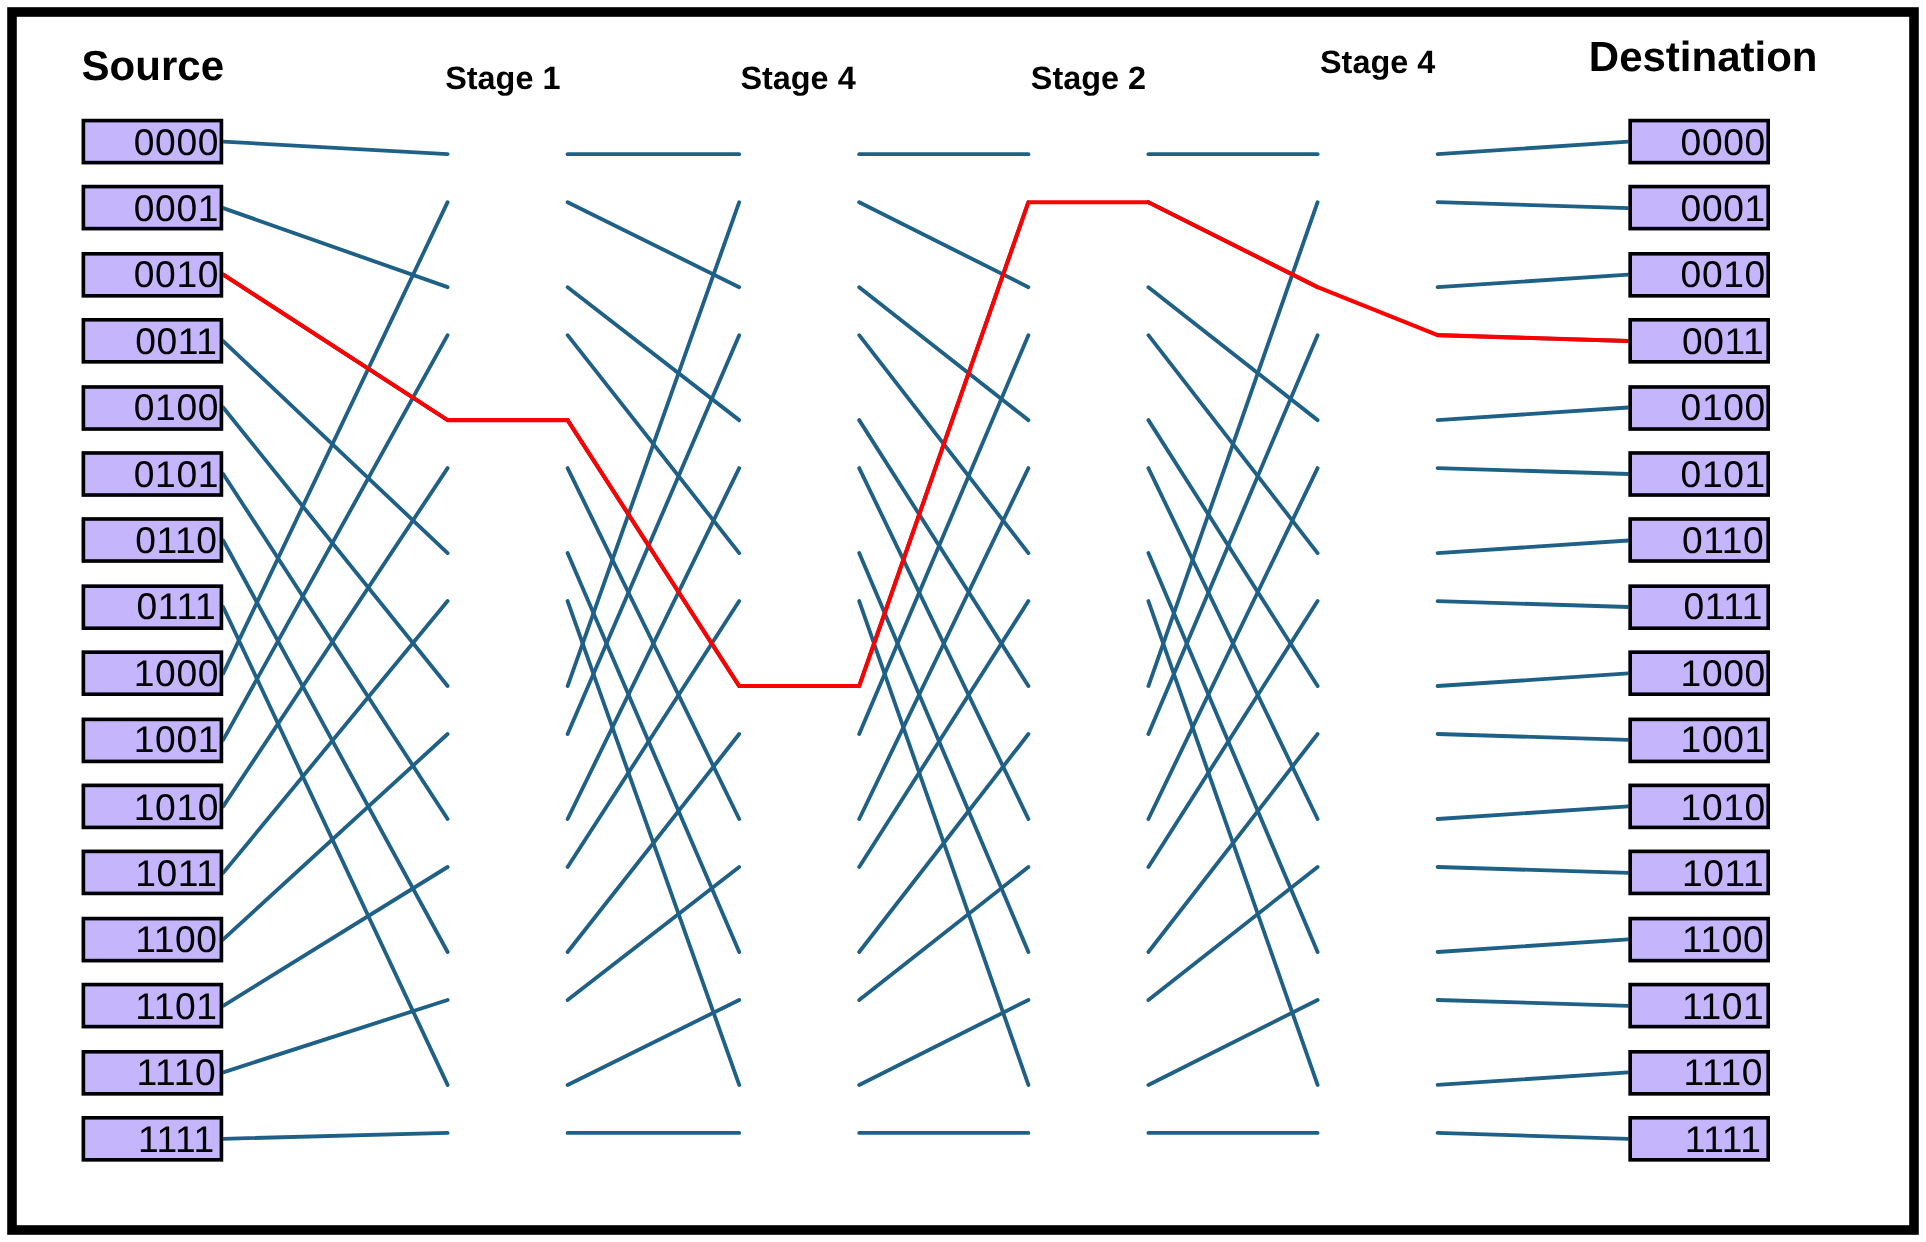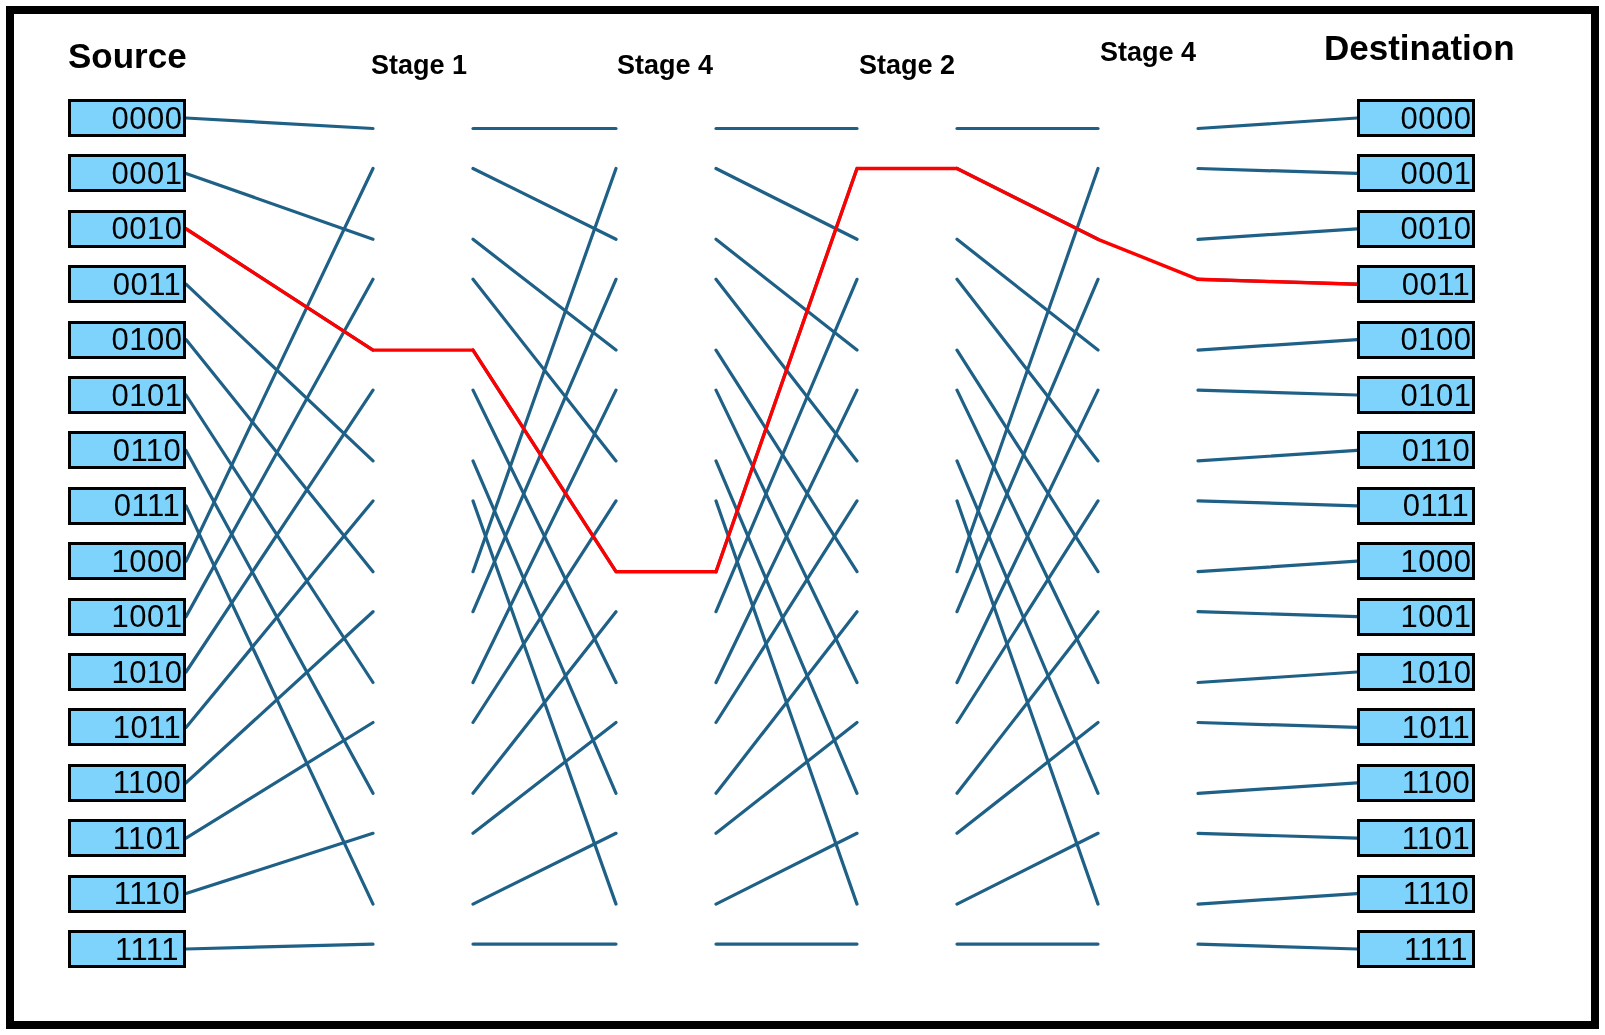--- a/index.html
+++ b/index.html
@@ -31,21 +31,21 @@
     white-space:nowrap;
     font-weight:700;
     line-height:1;
   }
   .hdr-big{font-size:35px;}
   .hdr-small{font-size:27px;}
   .node{
     position:absolute;
     box-sizing:border-box;
     border:3px solid #000000;
-    background:#7dd3fc;
+    background:#c4b5fd;
     font-size:31px;
     color:#000000;
     text-align:center;
     line-height:1;
     display:flex;
     align-items:center;
     justify-content:center;
     letter-spacing:0.5px;
     padding-left:40px;
   }

